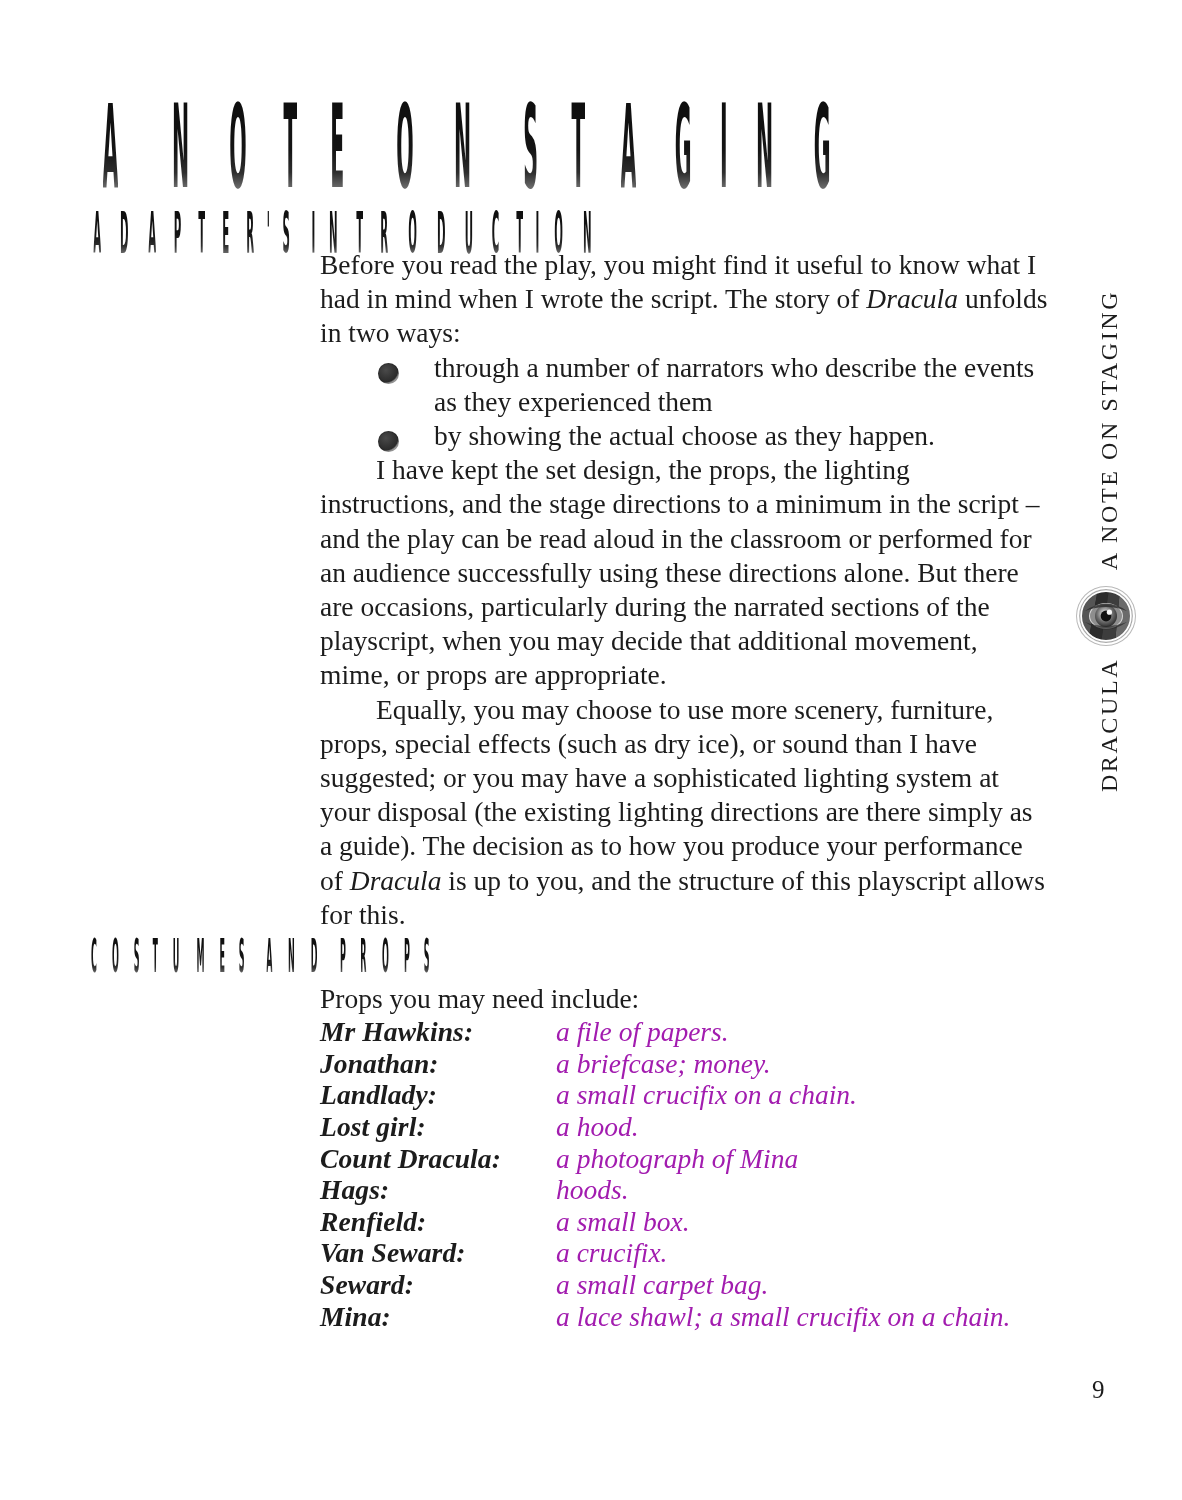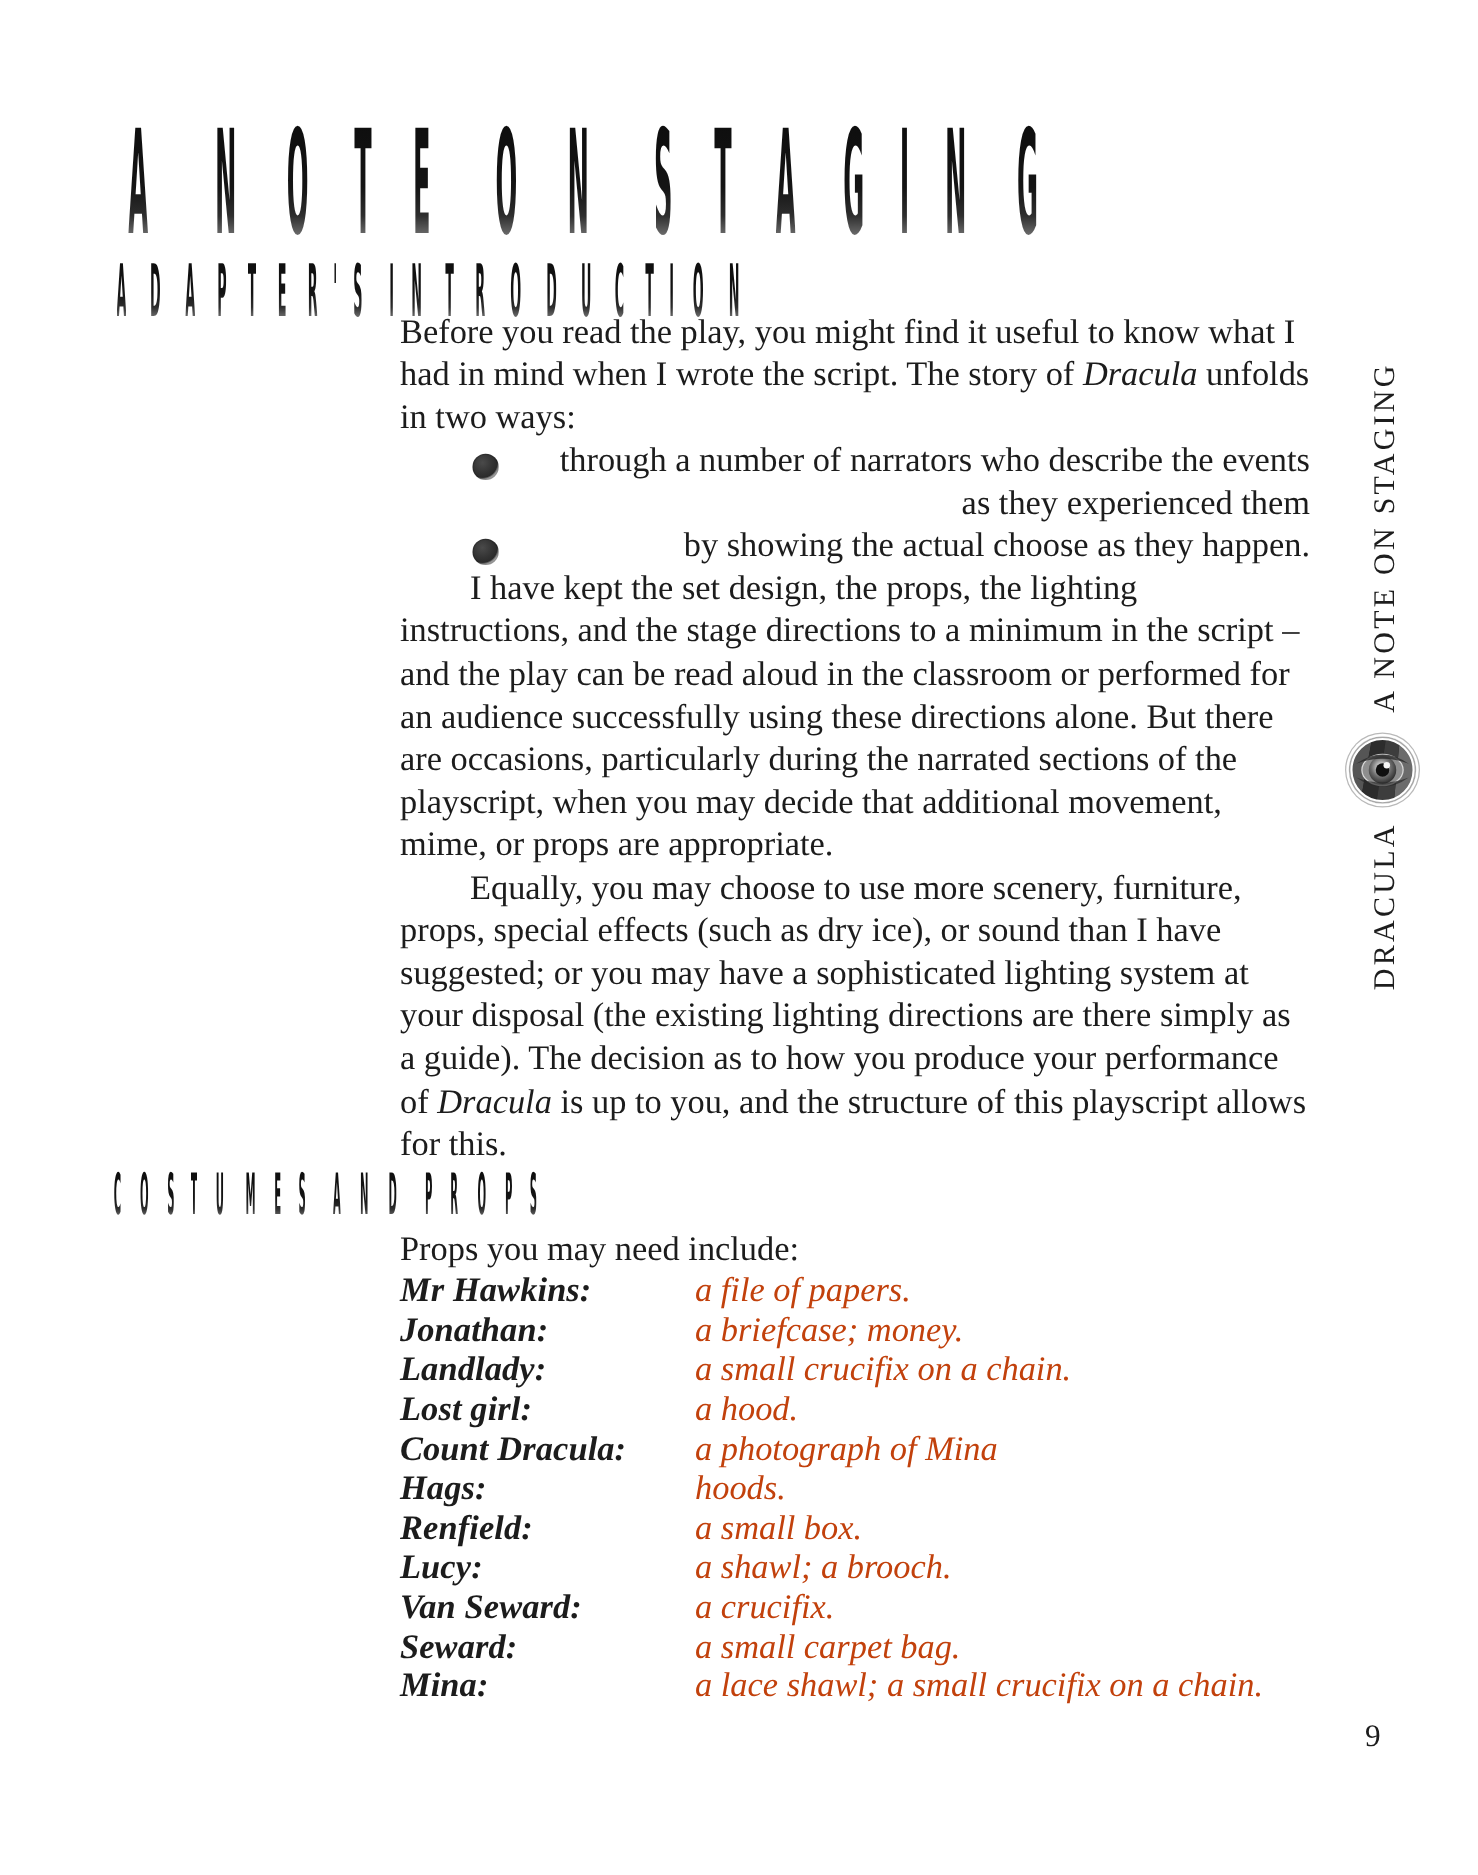--- a/index.html
+++ b/index.html
@@ -96,21 +96,20 @@
   
   .bullet-list {
     list-style: none;
     margin: 0;
     padding: 0 0 0 58px;
   }
   .bullet-item {
     position: relative;
     padding-left: 56px;
     margin: 0;
-    text-align: right;
   }
   .bullet-dot {
     position: absolute;
     left: 0;
     top: 12px;
     width: 21px;
     height: 21px;
     border-radius: 50%;
     background: radial-gradient(circle at 38% 34%, #4a4a4a 0%, #343434 42%, #2b2b2b 62%, #9e9e9e 70%, #cfcfcf 84%, #efefef 100%);
     box-shadow: inset 0 0 0 1px rgba(0,0,0,0.15);
@@ -129,21 +128,21 @@
     padding: 0;
     vertical-align: top;
     font-size: 27.5px;
     line-height: 31.6px;
   }
   .prop-name {
     width: 236px;
     font-weight: 600;
     letter-spacing: 0.1px;
   }
-  .prop-desc { color: #c2410c; }
+  .prop-desc { color: #a21caf; }
 
   
   #side-rail {
     position: absolute;
     left: 1085px;
     top: 250px;
     width: 48px;
     height: 560px;
   }
   .rail-text {
@@ -243,24 +242,20 @@
             <td class="prop-name">Count Dracula:</td>
             <td class="prop-desc">a photograph of Mina</td>
           </tr>
           <tr>
             <td class="prop-name">Hags:</td>
             <td class="prop-desc">hoods.</td>
           </tr>
           <tr>
             <td class="prop-name">Renfield:</td>
             <td class="prop-desc">a small box.</td>
-          </tr>
-          <tr>
-            <td class="prop-name">Lucy:</td>
-            <td class="prop-desc">a shawl; a brooch.</td>
           </tr>
           <tr>
             <td class="prop-name">Van Seward:</td>
             <td class="prop-desc">a crucifix.</td>
           </tr>
           <tr>
             <td class="prop-name">Seward:</td>
             <td class="prop-desc">a small carpet bag.</td>
           </tr>
           <tr>

